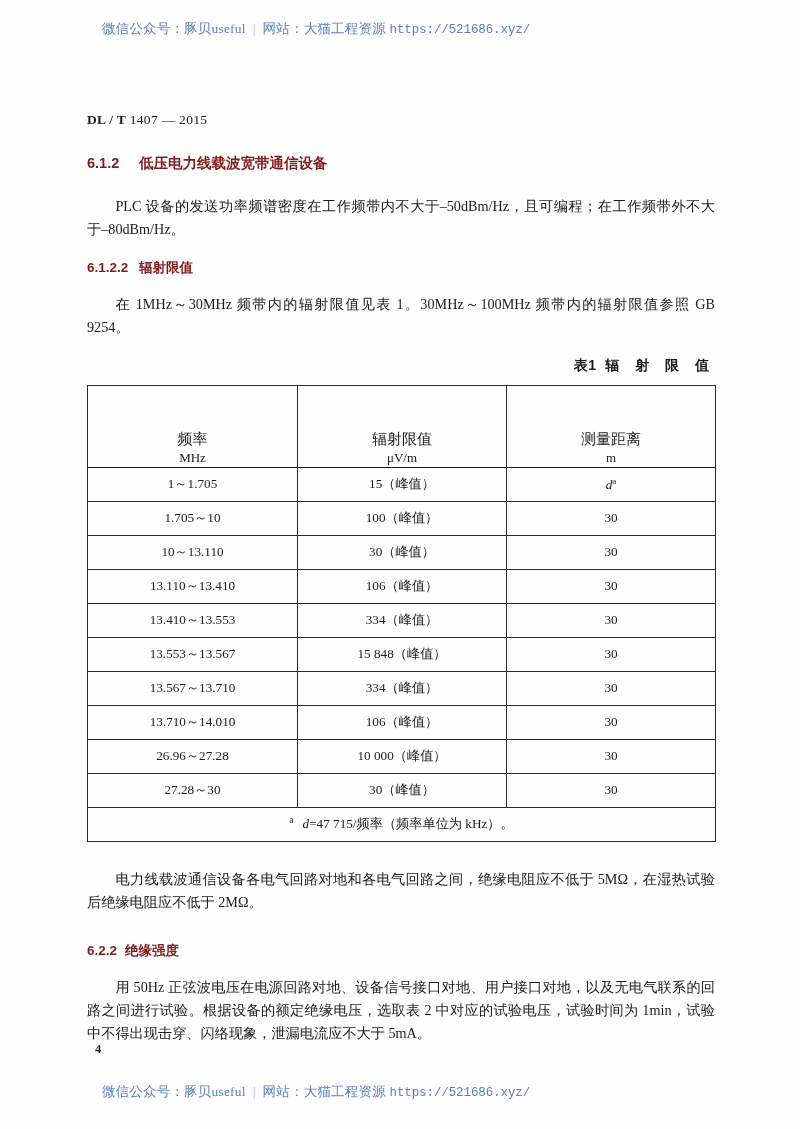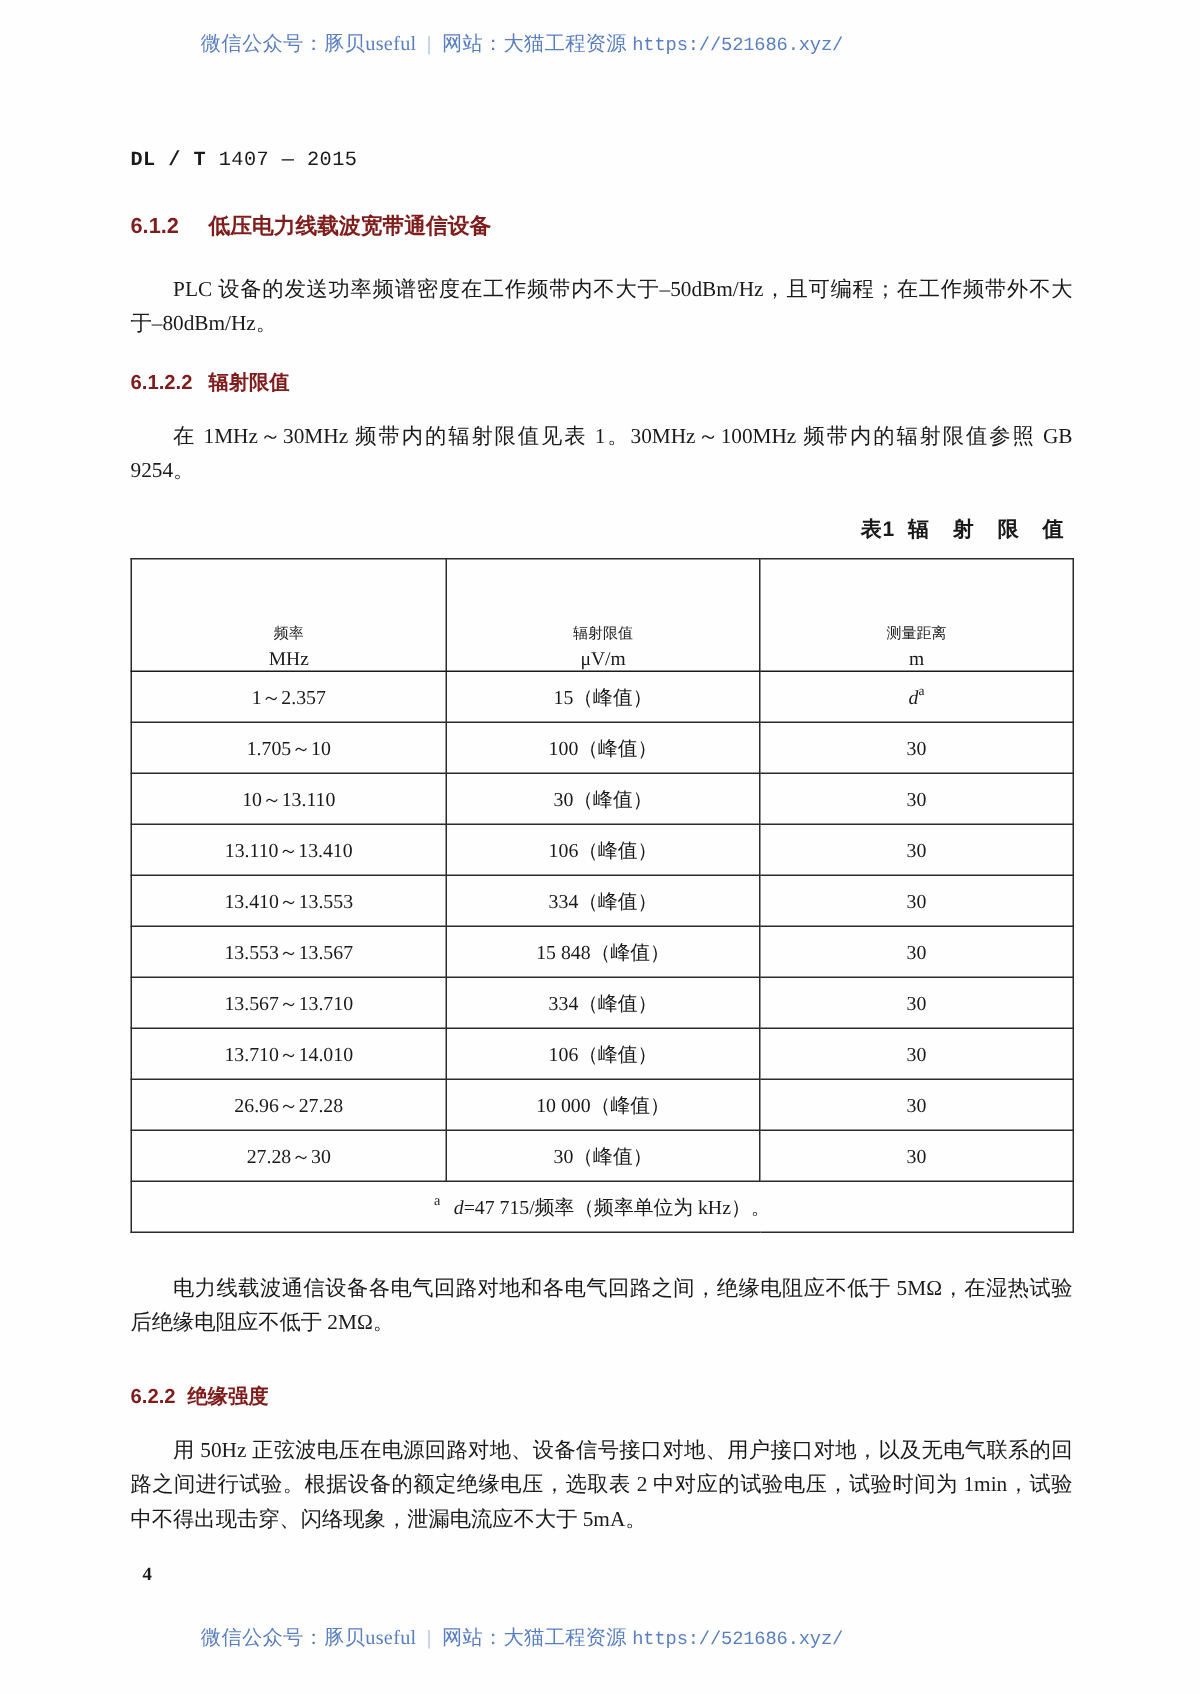--- a/index.html
+++ b/index.html
@@ -27,21 +27,20 @@
   .watermark {
     position: absolute;
     left: 0;
     width: 632px;
     text-align: center;
     color: #5a7fc0;
     font-size: 13.5px;
     letter-spacing: 0.2px;
     white-space: nowrap;
     font-family: "Liberation Serif", "DejaVu Serif", serif;
-    padding-left: 32px;
   }
   .watermark .wm-sep {
     color: #9db3d8;
     padding: 0 7px;
   }
   .watermark .wm-url {
     font-family: "Liberation Mono", "DejaVu Sans Mono", monospace;
     font-size: 12.5px;
     letter-spacing: -0.1px;
   }
@@ -53,22 +52,22 @@
     position: absolute;
     left: 87px;
     top: 100px;
     width: 628px;
   }
 
   .std-number {
     font-size: 13.5px;
     font-weight: bold;
     letter-spacing: 0.3px;
-    margin: 0 0 26px 0;
-    font-family: Liberation Mono, monospace;
+    margin: 12px 0 26px 0;
+    font-family: Liberation Serif, serif;
   }
   .std-number .sn-light {
     font-weight: normal;
   }
 
   h2.sec, h3.sec, h4.sec {
     font-family: "Liberation Sans", "DejaVu Sans", sans-serif;
     font-weight: bold;
     margin: 0;
     color: #7f1d1d;
@@ -137,21 +136,21 @@
     vertical-align: middle;
     font-family: "Liberation Serif", "DejaVu Serif", serif;
   }
   table.limits thead th {
     height: 52px;
     line-height: 1.35;
     border-bottom: 1.4px solid #1a1a1a;
   }
   table.limits thead th .hd-cn {
     display: block;
-    font-size: 10px;
+    font-size: 15px;
     margin-top: 43px;
   }
   table.limits thead th .hd-unit {
     display: block;
     font-size: 13px;
   }
   td.footnote {
     text-align: left;
     padding: 7px 0 7px 14px;
     height: 30px;
@@ -226,21 +225,21 @@
             <span class="hd-unit">μV/m</span>
           </th>
           <th>
             <span class="hd-cn">测量距离</span>
             <span class="hd-unit">m</span>
           </th>
         </tr>
       </thead>
       <tbody id="limits-body">
           <tr>
-            <td>1～2.357</td>
+            <td>1～1.705</td>
             <td>15（峰值）</td>
             <td><span class="cell-var">d<sup>a</sup></span></td>
           </tr>
           <tr>
             <td>1.705～10</td>
             <td>100（峰值）</td>
             <td>30</td>
           </tr>
           <tr>
             <td>10～13.110</td>

